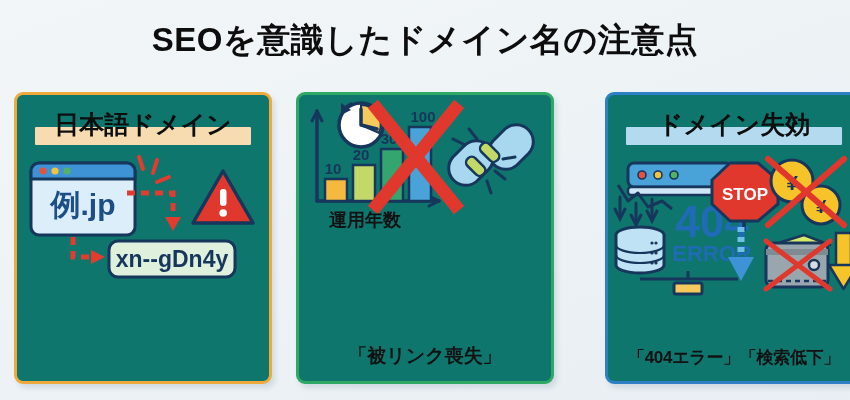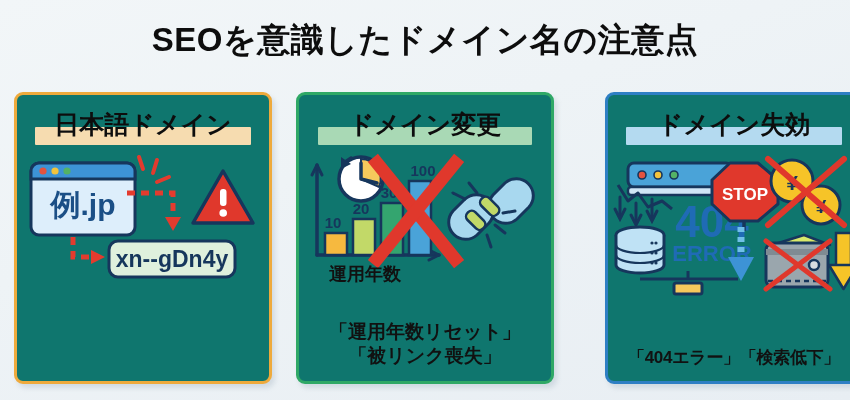--- a/index.html
+++ b/index.html
@@ -104,24 +104,20 @@
           <text x="155" y="118" font-size="23" font-weight="bold" fill="#16365c" text-anchor="middle" font-family="'Liberation Sans',sans-serif">xn--gDn4y</text>
         </g>
       </svg>
     </div>
 
     <div class="caption">
     </div>
   </div>
 
   <div class="card" id="card-2">
-    <div class="card-head">
-      <div class="head-hl"></div>
-      <div class="head-text">ドメイン変更</div>
-    </div>
 
     <div class="art">
       <svg width="252" height="152" viewBox="0 0 252 152">
 
         <g stroke="#16365c" stroke-width="3.5" fill="none" stroke-linecap="round">
           <line x1="18" y1="16" x2="18" y2="106"></line>
           <line x1="18" y1="106" x2="140" y2="106"></line>
           <path d="M18 16 L13 26 M18 16 L23 26" stroke-width="3"></path>
           <path d="M140 106 L130 101 M140 106 L130 111" stroke-width="3"></path>
         </g>
@@ -165,21 +161,20 @@
             <line x1="188" y1="86" x2="192" y2="98"></line>
             <line x1="204" y1="64" x2="216" y2="62"></line>
           </g>
         </g>
 
         <text x="66" y="131" font-size="18" font-weight="bold" fill="#111" text-anchor="middle" font-family="'Liberation Sans',sans-serif">運用年数</text>
       </svg>
     </div>
 
     <div class="caption">
-      <span class="c-line1">「運用年数リセット」</span>
       <span class="c-line2">「被リンク喪失」</span>
     </div>
   </div>
 
   <div class="card" id="card-3">
     <div class="card-head">
       <div class="head-hl"></div>
       <div class="head-text">ドメイン失効</div>
     </div>
 

